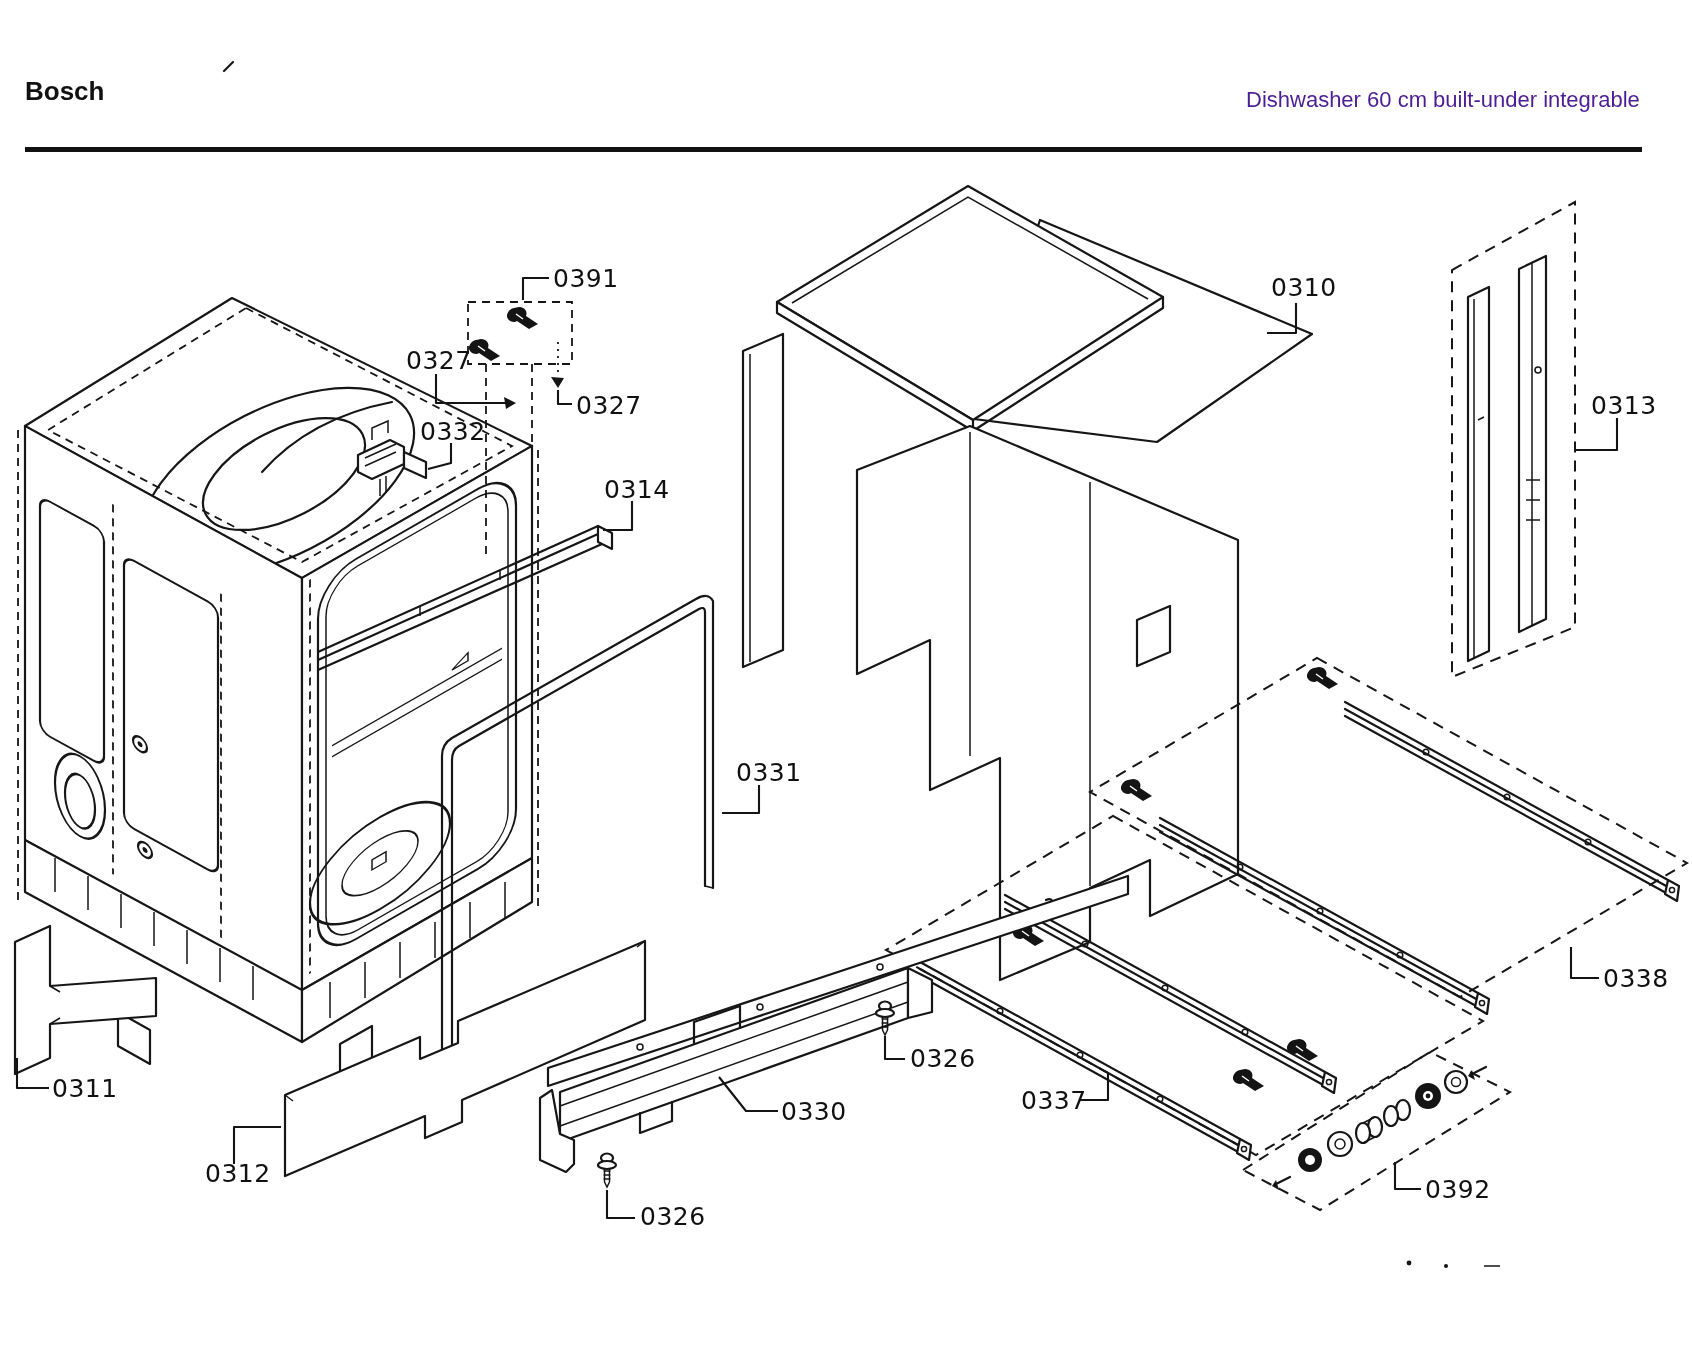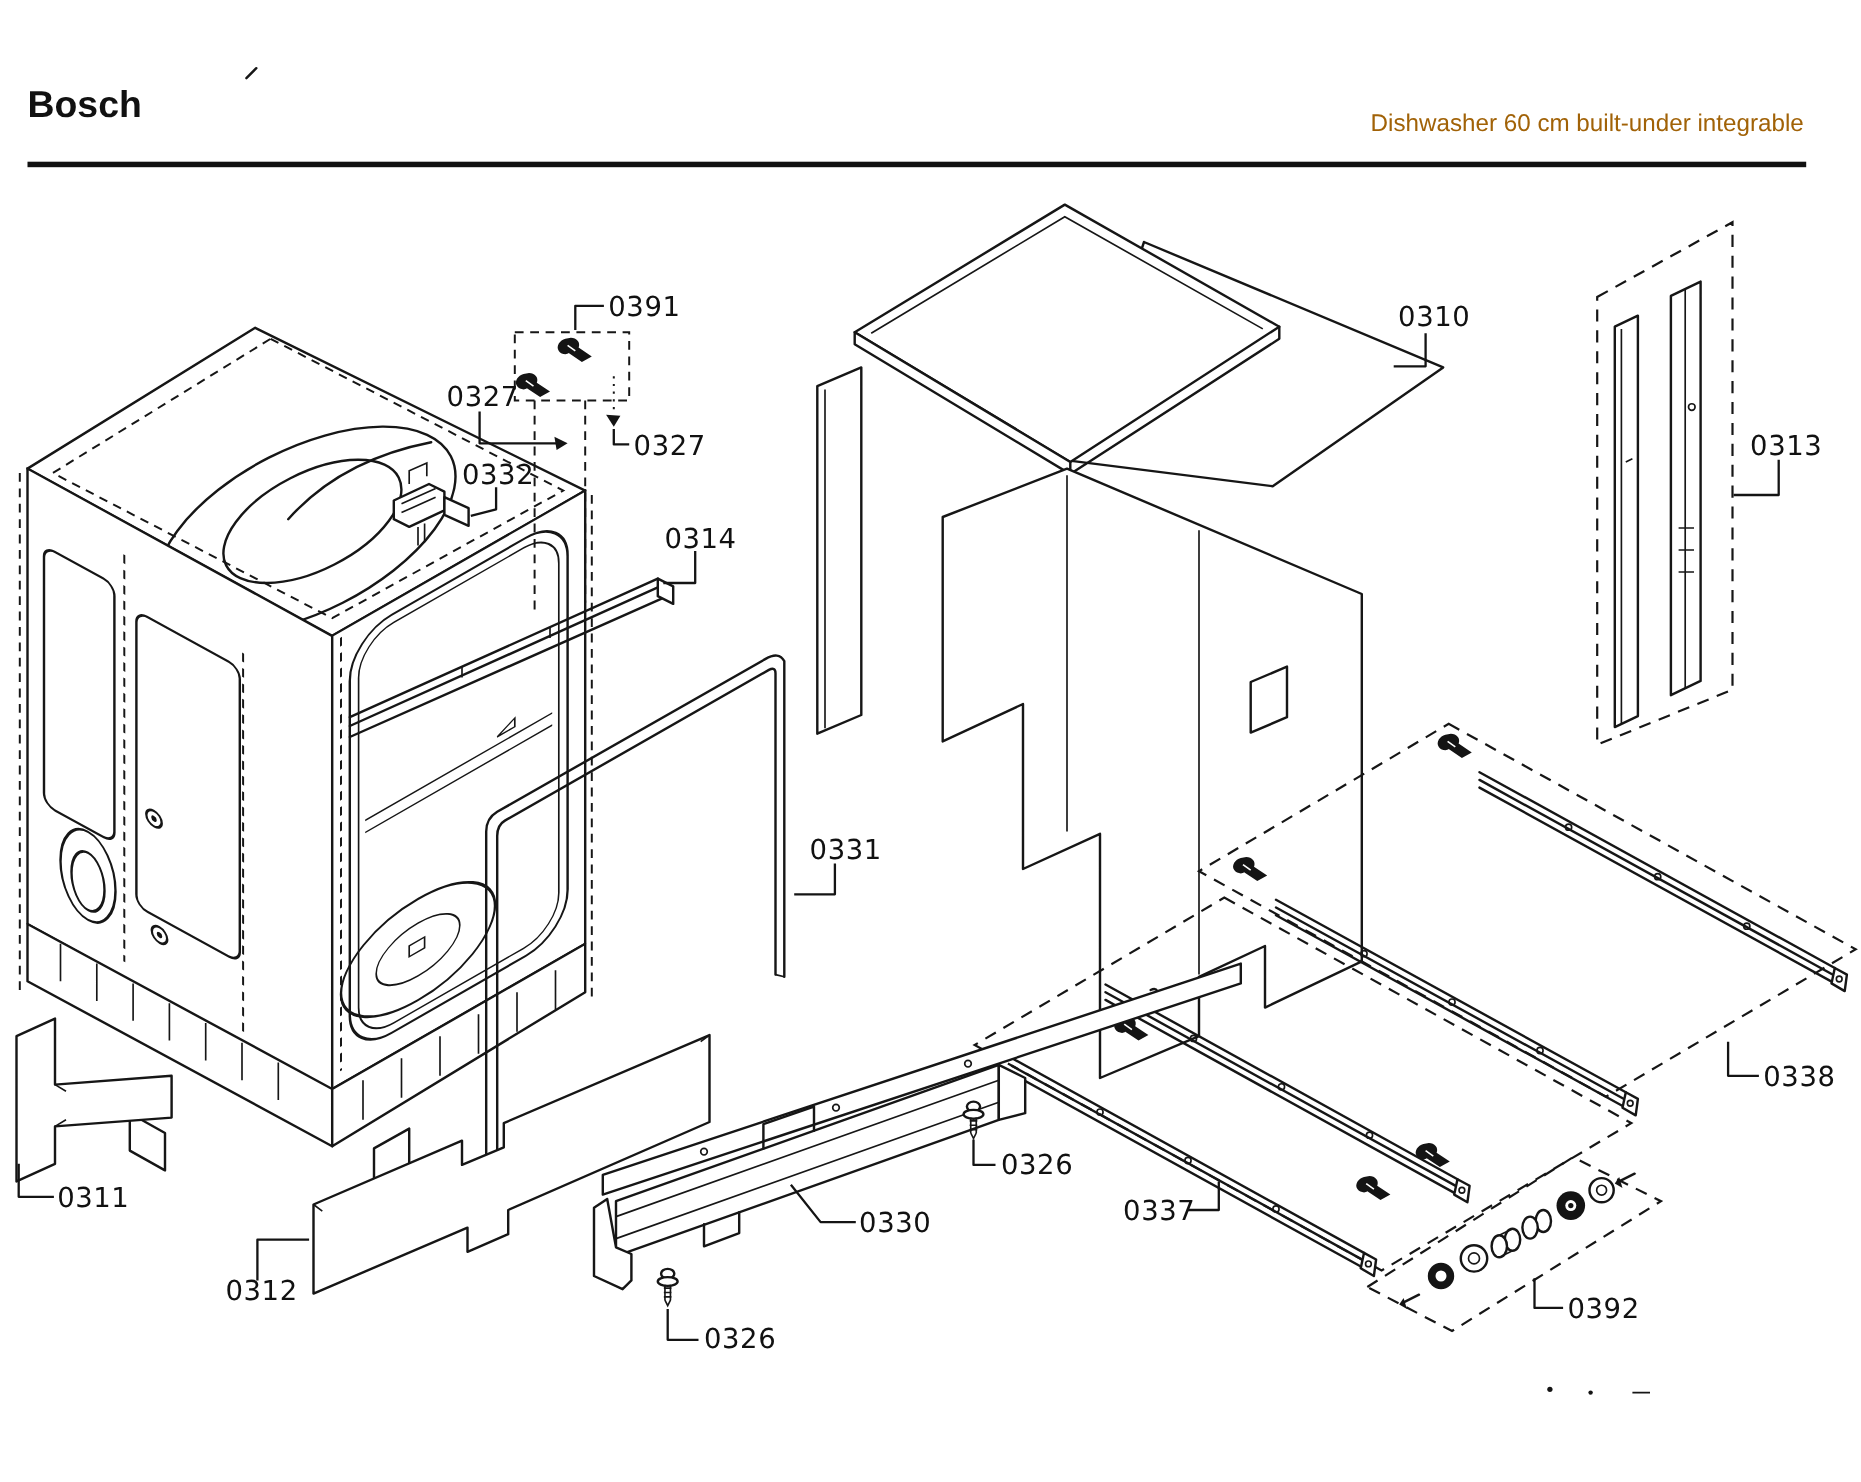--- a/index.html
+++ b/index.html
@@ -1,21 +1,21 @@
 <!DOCTYPE html>
 <html><head>
 <meta charset="utf-8">
 <style>
   html,body{margin:0;padding:0;background:#fff;}
   .page{position:relative;width:1692px;height:1347px;background:#fff;overflow:hidden;
         font-family:"Liberation Sans",sans-serif;}
   .art{position:absolute;left:0;top:0;width:1692px;height:1347px;}
-  .brand{position:absolute;left:25px;top:76px;font-size:34px;font-weight:bold;color:#111;
+  .brand{position:absolute;left:25px;top:76px;font-size:26px;font-weight:bold;color:#111;
          letter-spacing:0px;}
-  .desc{position:absolute;left:1246px;top:82px;font-size:22px;color:#a16207;line-height:35px;margin-top:12px;}
+  .desc{position:absolute;left:1246px;top:82px;font-size:22px;color:#4c1d95;line-height:35px;}
   .rule{position:absolute;left:25px;top:147px;width:1617px;height:5px;background:#111;}
   svg *{vector-effect:none;}
   .ln{stroke:#161616;stroke-width:2.2;fill:none;stroke-linecap:round;stroke-linejoin:round;}
   .lnf{stroke:#161616;stroke-width:2.2;fill:#fff;stroke-linejoin:round;}
   .thin{stroke:#161616;stroke-width:1.5;fill:none;}
   .dash{stroke:#161616;stroke-width:2;fill:none;stroke-dasharray:11 8;}
   .dash2{stroke:#161616;stroke-width:1.8;fill:none;stroke-dasharray:8 6;}
   .dot{stroke:#161616;stroke-width:1.8;fill:none;stroke-dasharray:2 5;}
   .blk{fill:#141414;stroke:none;}
   .leader{stroke:#141414;stroke-width:2.1;fill:none;stroke-linejoin:round;}

